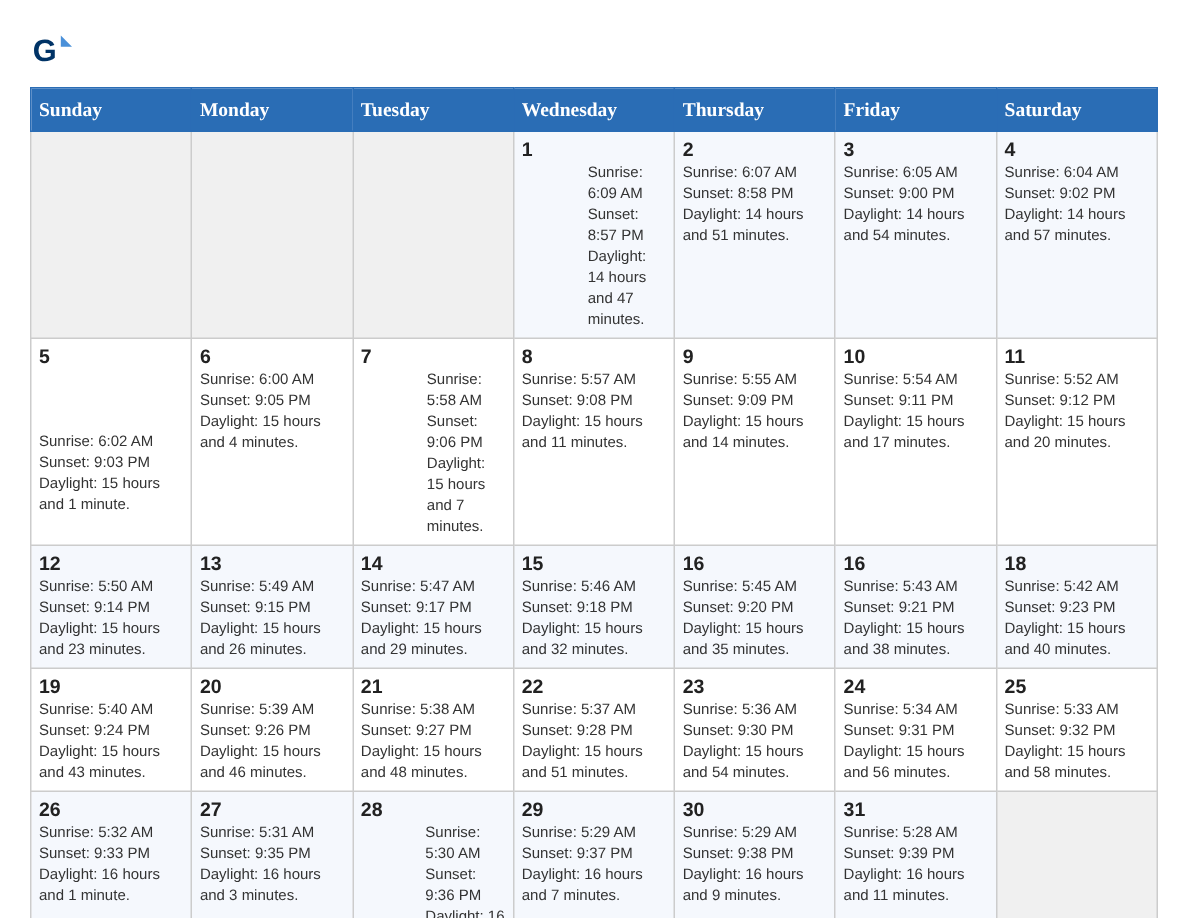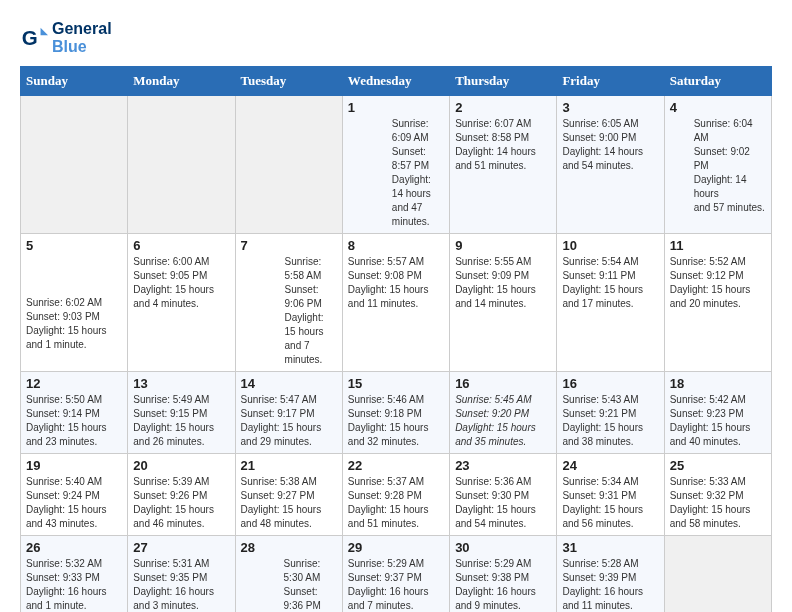--- a/index.html
+++ b/index.html
@@ -83,24 +83,20 @@
   </style>
 </head>
 <body>
 
 <div class="header-area">
   <div class="logo">
     <svg class="logo-icon" viewBox="0 0 30 30">
       <text x="2" y="22" font-size="22" font-weight="bold" fill="#003366">G</text>
       <polygon points="22,4 30,12 22,12" fill="#4a90d9"></polygon>
     </svg>
-    <div>
-      <div style="font-size:16px;font-weight:bold;color:#003366;">General</div>
-      <div style="font-size:16px;font-weight:bold;color:#4a90d9;">Blue</div>
-    </div>
   </div>
   <div class="title-area">
     <div class="main-title"></div>
     <div class="subtitle"></div>
   </div>
 </div>
 
 <table>
   <thead>
     <tr>
@@ -134,21 +130,21 @@
         </td>
         <td>
           <div class="day-number">3</div>
           <div class="day-info" style="white-space: pre-line;">Sunrise: 6:05 AM
 Sunset: 9:00 PM
 Daylight: 14 hours
 and 54 minutes.</div>
         </td>
         <td>
           <div class="day-number">4</div>
-          <div class="day-info" style="white-space: pre-line; margin-left: 24px;">Sunrise: 6:04 AM
+          <div class="day-info" style="white-space: pre-line;">Sunrise: 6:04 AM
 Sunset: 9:02 PM
 Daylight: 14 hours
 and 57 minutes.</div>
         </td>
       </tr>
       <tr>
         <td>
           <div class="day-number">5</div>
           <div class="day-info" style="white-space: pre-line; margin-top: 43px;">Sunrise: 6:02 AM
 Sunset: 9:03 PM
@@ -222,21 +218,21 @@
         </td>
         <td>
           <div class="day-number">15</div>
           <div class="day-info" style="white-space: pre-line;">Sunrise: 5:46 AM
 Sunset: 9:18 PM
 Daylight: 15 hours
 and 32 minutes.</div>
         </td>
         <td>
           <div class="day-number">16</div>
-          <div class="day-info" style="white-space: pre-line; font-style: italic;">Sunrise: 5:45 AM
+          <div class="day-info" style="white-space: pre-line;">Sunrise: 5:45 AM
 Sunset: 9:20 PM
 Daylight: 15 hours
 and 35 minutes.</div>
         </td>
         <td>
           <div class="day-number">16</div>
           <div class="day-info" style="white-space: pre-line;">Sunrise: 5:43 AM
 Sunset: 9:21 PM
 Daylight: 15 hours
 and 38 minutes.</div>

